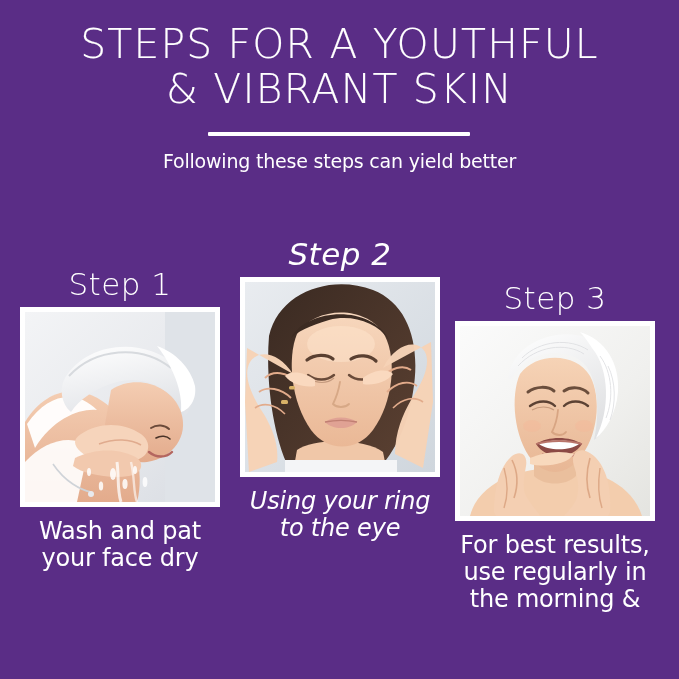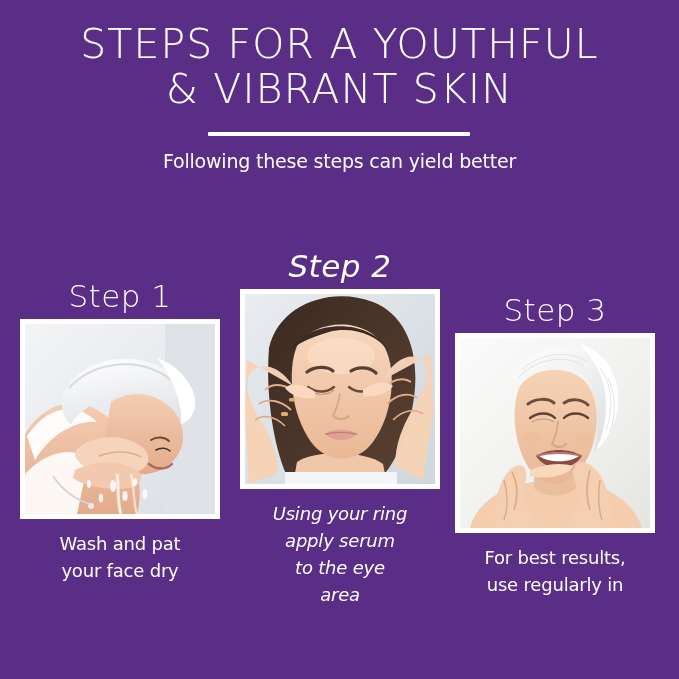--- a/index.html
+++ b/index.html
@@ -36,21 +36,21 @@
     color:#ffffff;
     font-family:"DejaVu Sans","Liberation Sans",sans-serif;
     font-weight:400;
     font-size:19px;
     line-height:33px;
     letter-spacing:-0.2px;
   }
   .subtitle div{white-space:nowrap;}
 
   
-  .steps{position:absolute;left:0;top:236px;width:679px;height:420px;}
+  .steps{position:absolute;left:0;top:224px;width:679px;height:420px;}
   .step{position:absolute;text-align:center;}
   .step-1{left:10px;top:43px;width:220px;}
   .step-2{left:232px;top:13px;width:216px;font-style:italic;}
   .step-3{left:447px;top:37px;width:216px;margin-top:20px;}
 
   .step-label{
     color:#ffffff;
     font-family:"DejaVu Sans","Liberation Sans",sans-serif;
     font-weight:300;
     font-size:31px;
@@ -66,21 +66,21 @@
     box-sizing:border-box;
     width:200px;height:200px;
   }
   .photo{width:190px;height:190px;display:block;overflow:hidden;position:relative;}
   .photo svg{display:block;width:190px;height:190px;}
 
   .caption{
     color:#ffffff;
     font-family:"DejaVu Sans","Liberation Sans",sans-serif;
     font-weight:400;
-    font-size:18px;
+    font-size:24px;
     line-height:27px;
     letter-spacing:-0.2px;
     margin-top:11px;
   }
   .caption div{white-space:nowrap;}
 </style>
 </head>
 <body>
 
 <div class="canvas">
@@ -220,23 +220,21 @@
 
             <path d="M70 98 C 60 90, 46 88, 40 94 C 46 102, 60 106, 70 104 Z" fill="#fad9bf"></path>
 
             <rect x="36" y="118" width="7" height="4" rx="1.5" fill="#d9b267"></rect>
             <rect x="44" y="104" width="6" height="3.6" rx="1.5" fill="#d9b267"></rect>
           </svg>
         </div>
       </div>
       <div class="caption">
         <div>Using your ring</div>
-        <div>apply serum</div>
         <div>to the eye</div>
-        <div>area</div>
       </div>
     </div>
 
     <div class="step step-3">
       <div class="step-label">Step 3</div>
       <div class="photo-frame">
         <div class="photo">
           <svg viewBox="0 0 190 190" xmlns="http://www.w3.org/2000/svg">
             <defs>
               <linearGradient id="bg3" x1="0" y1="0" x2="1" y2="1">
@@ -295,17 +293,18 @@
             <path d="M130 132 C 126 146, 126 160, 130 172" fill="none" stroke="#dda886" stroke-width="1.6"></path>
             <path d="M140 142 C 138 156, 138 170, 142 182" fill="none" stroke="#dda886" stroke-width="1.4"></path>
 
             <path d="M70 132 C 84 126, 100 124, 114 128 C 108 138, 86 142, 70 138 Z" fill="#f8d9bd"></path>
           </svg>
         </div>
       </div>
       <div class="caption">
         <div>For best results,</div>
         <div>use regularly in</div>
+        <div>the morning &amp;</div>
       </div>
     </div>
 
   </div>
 </div>
 
 </body></html>

